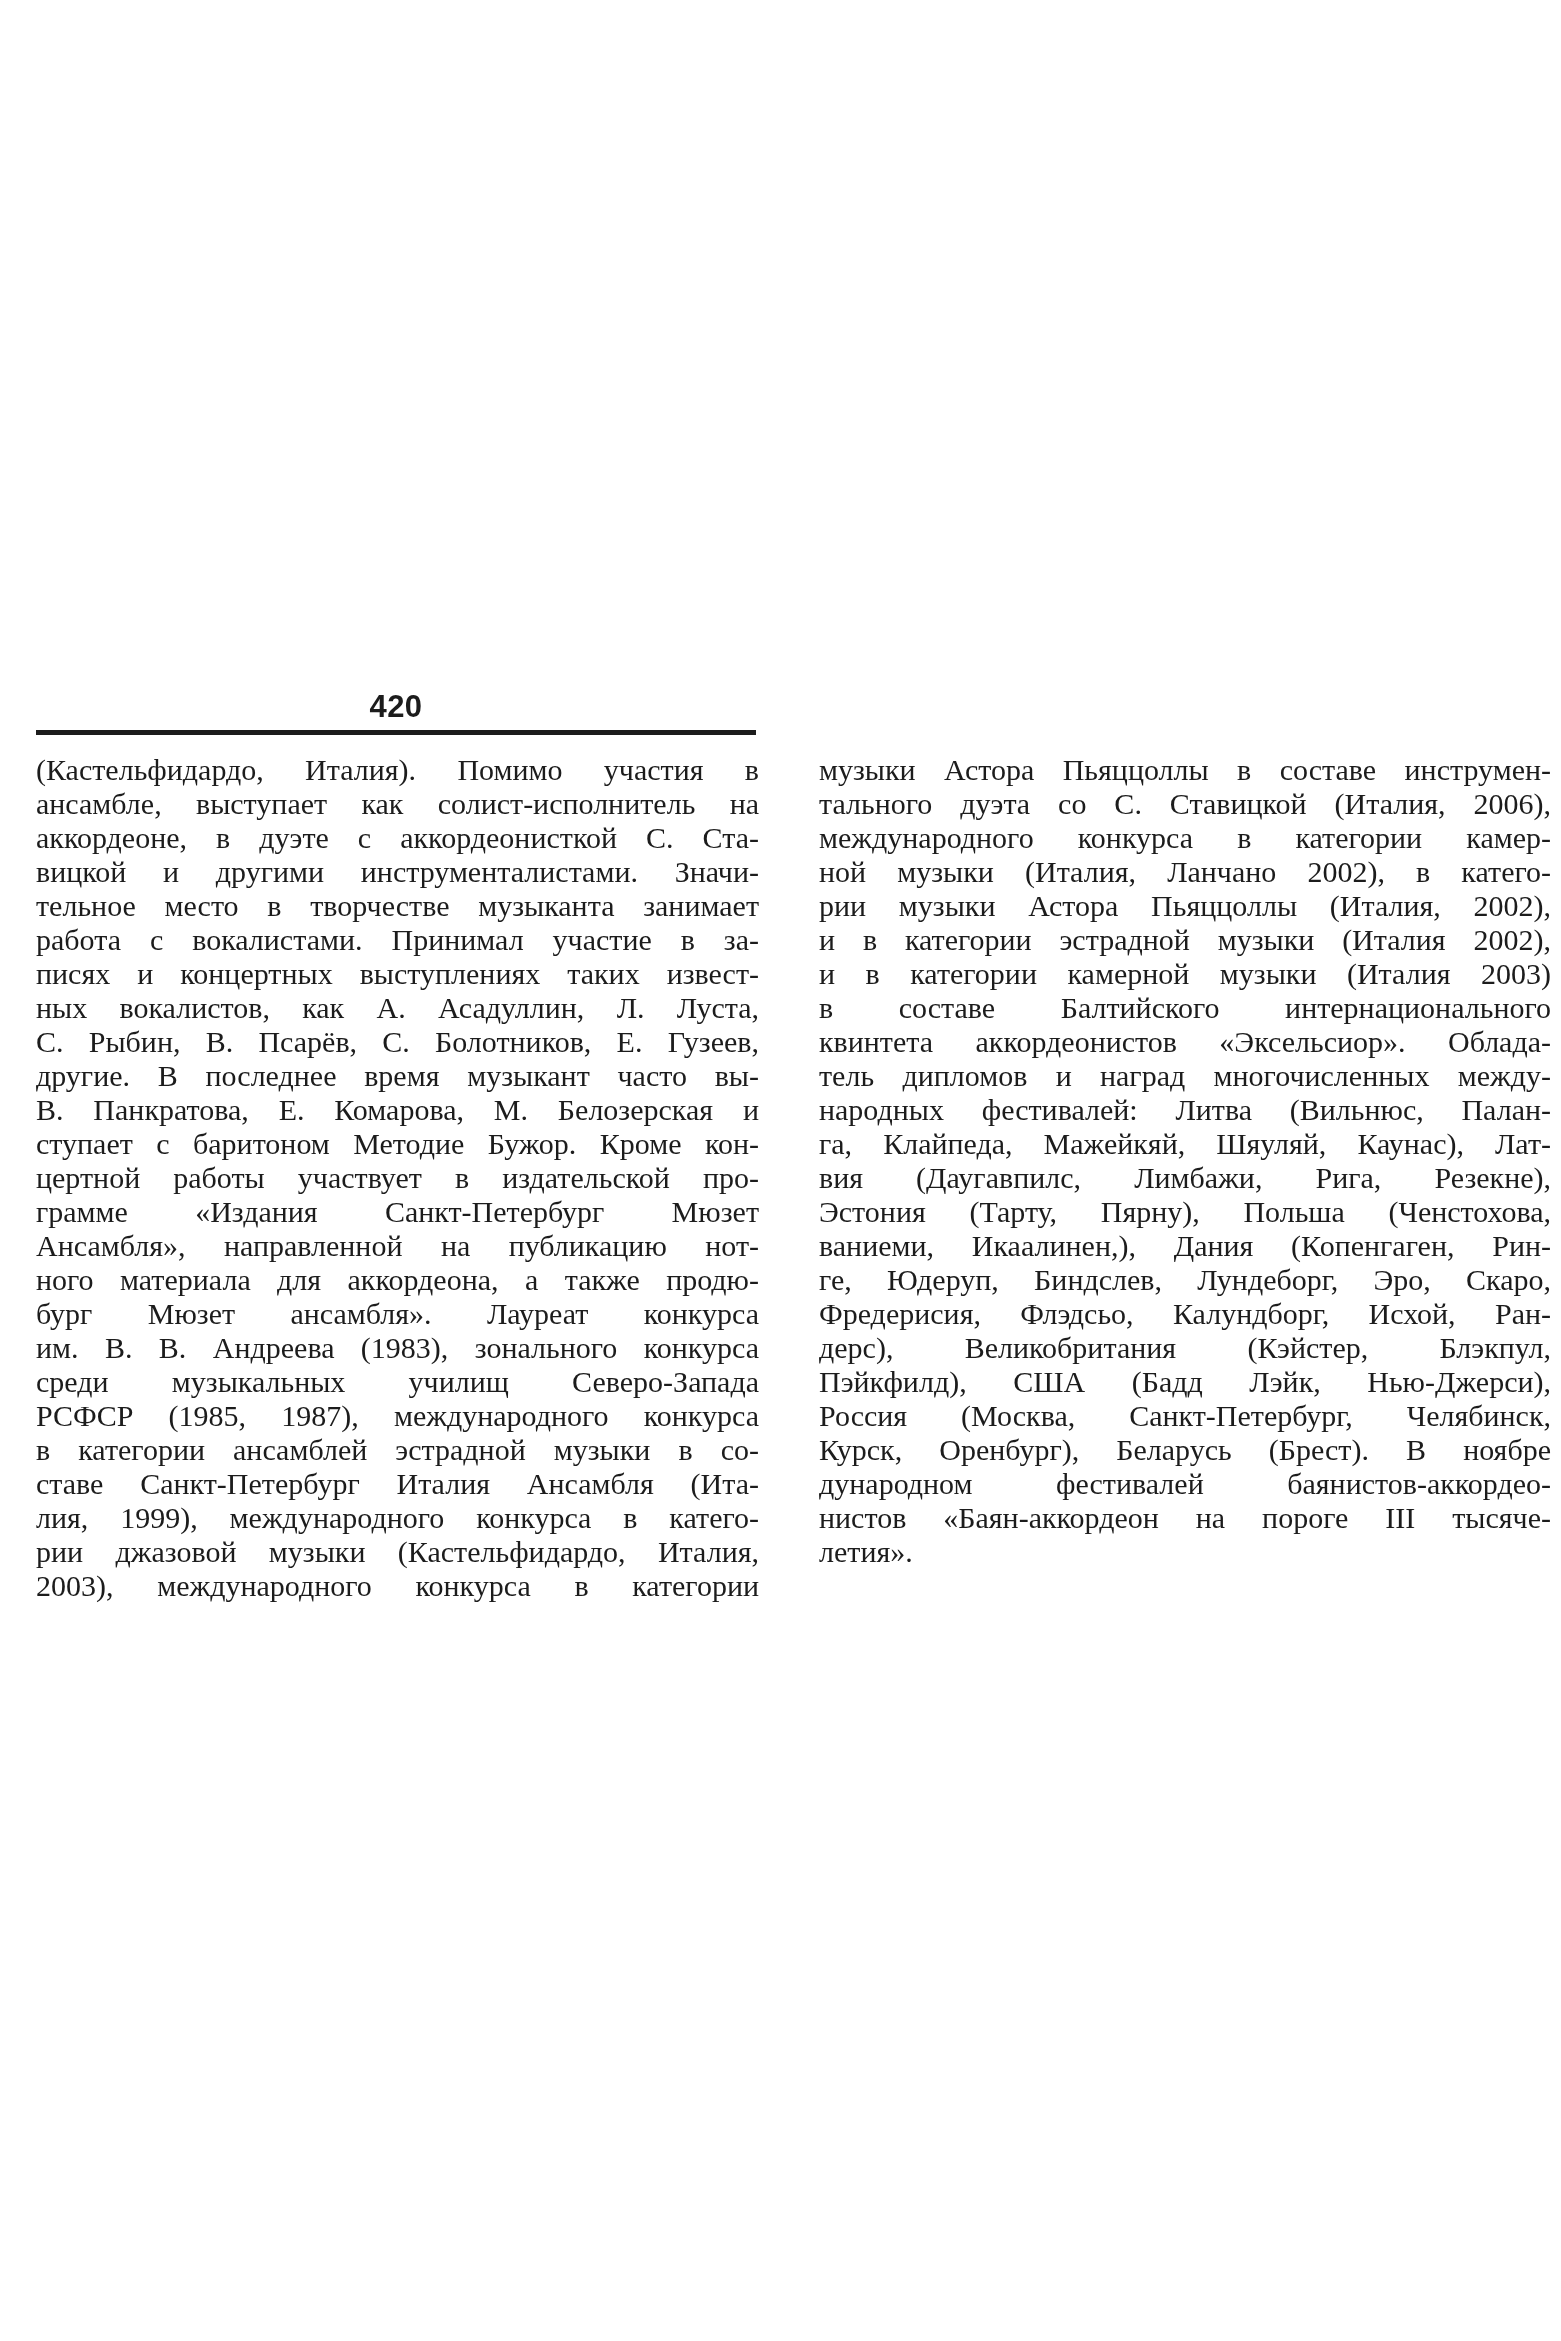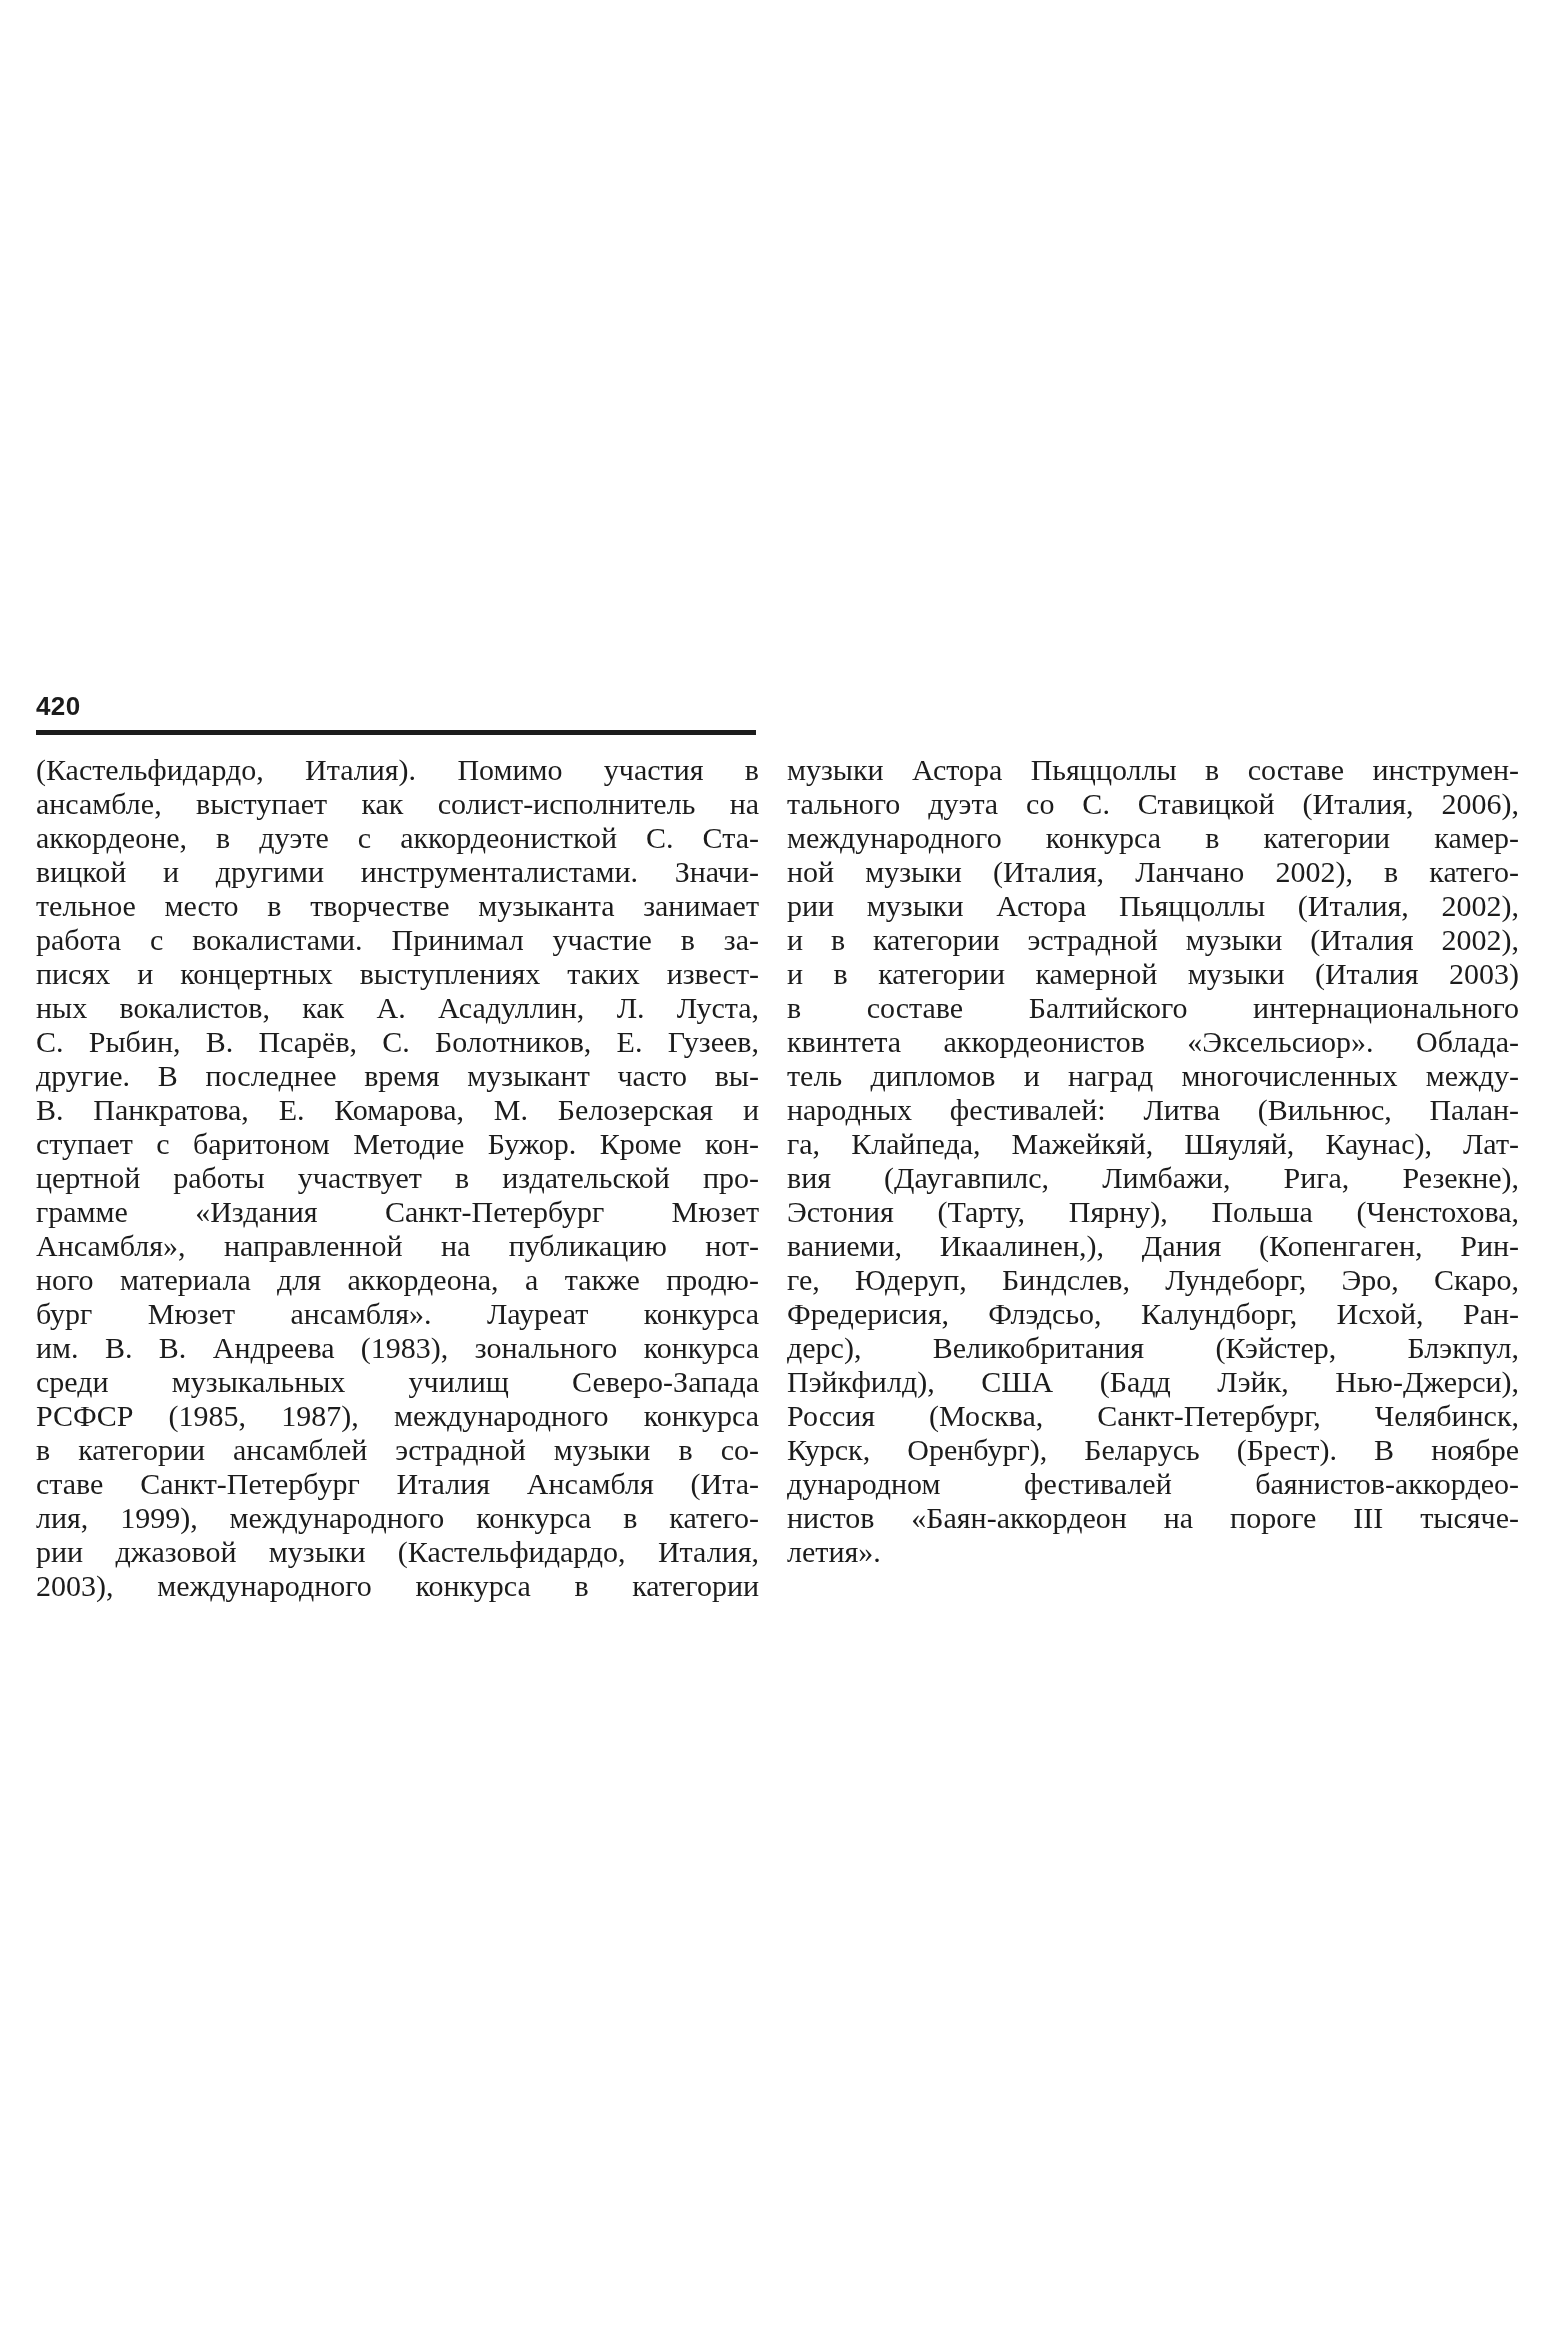--- a/index.html
+++ b/index.html
@@ -19,37 +19,38 @@
   }
   .page-header {
     position: absolute;
     left: 36px;
     top: 690px;
     width: 720px;
   }
   .page-number {
     font-family: "Liberation Sans", "DejaVu Sans", sans-serif;
     font-weight: 700;
-    font-size: 26px;
+    font-size: 31px;
     line-height: 33px;
     letter-spacing: 0.4px;
     color: #1c1c1c;
+    text-align: center;
   }
   .header-rule {
     margin-top: 7.4px;
     width: 720px;
     height: 4.5px;
     background: #1c1c1c;
   }
   .text-columns {
     position: absolute;
     left: 36px;
     top: 753px;
     display: flex;
-    gap: 28px;
+    gap: 60px;
   }
   .column {
     font-size: 30px;
     line-height: 34px;
     color: #1c1c1c;
   }
   .column.left  { width: 723px; }
   .column.right { width: 732px; }
   .line {
     text-align: justify;

